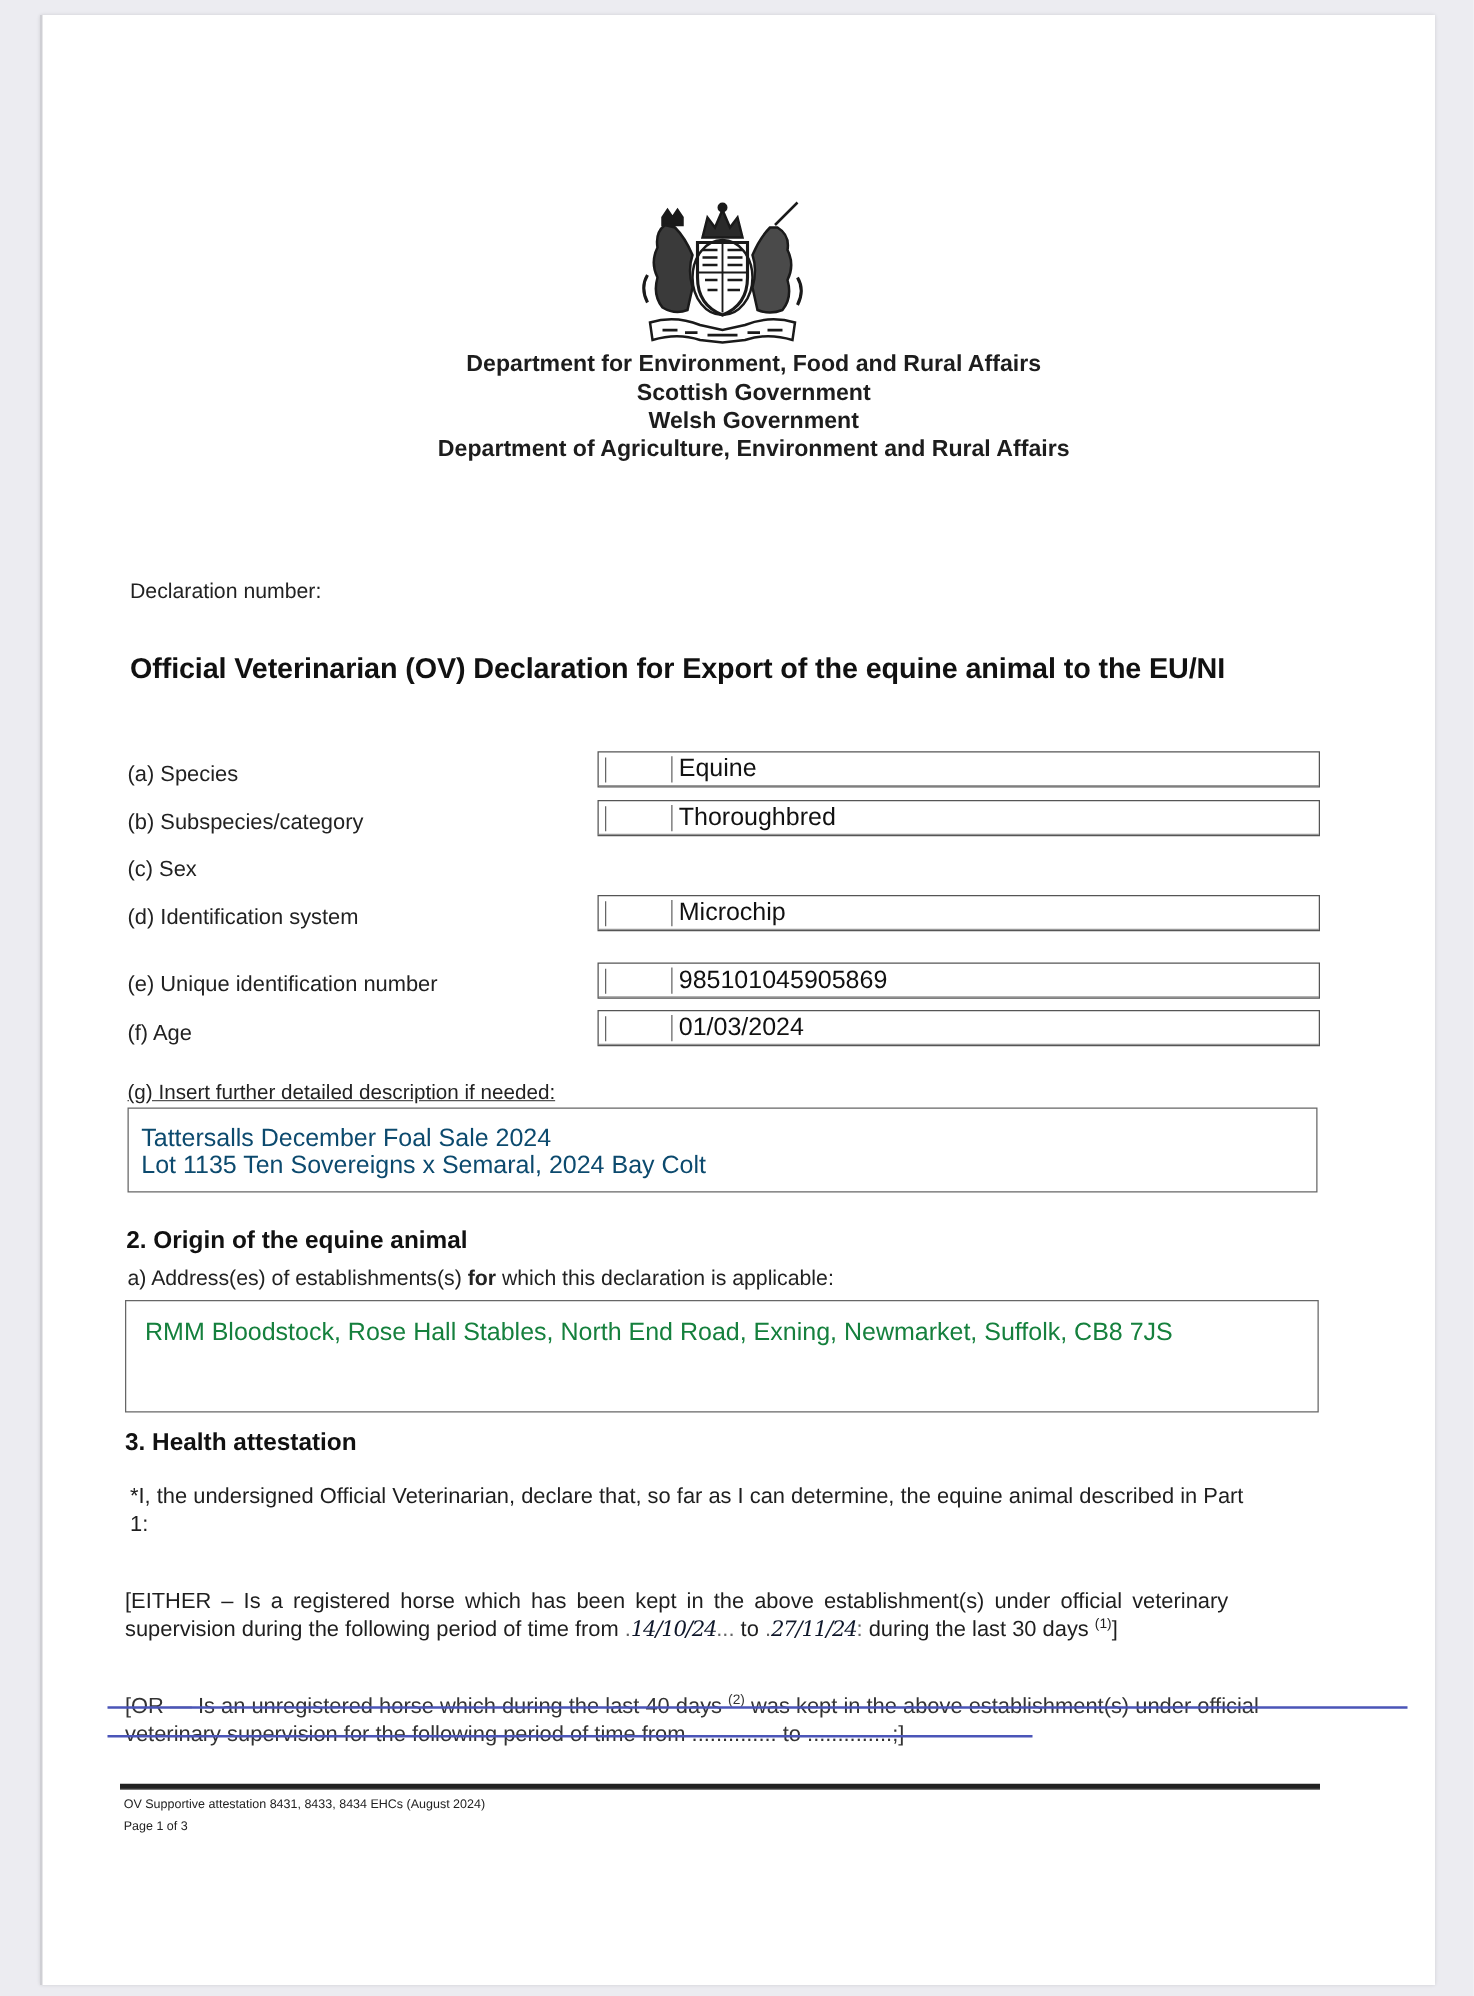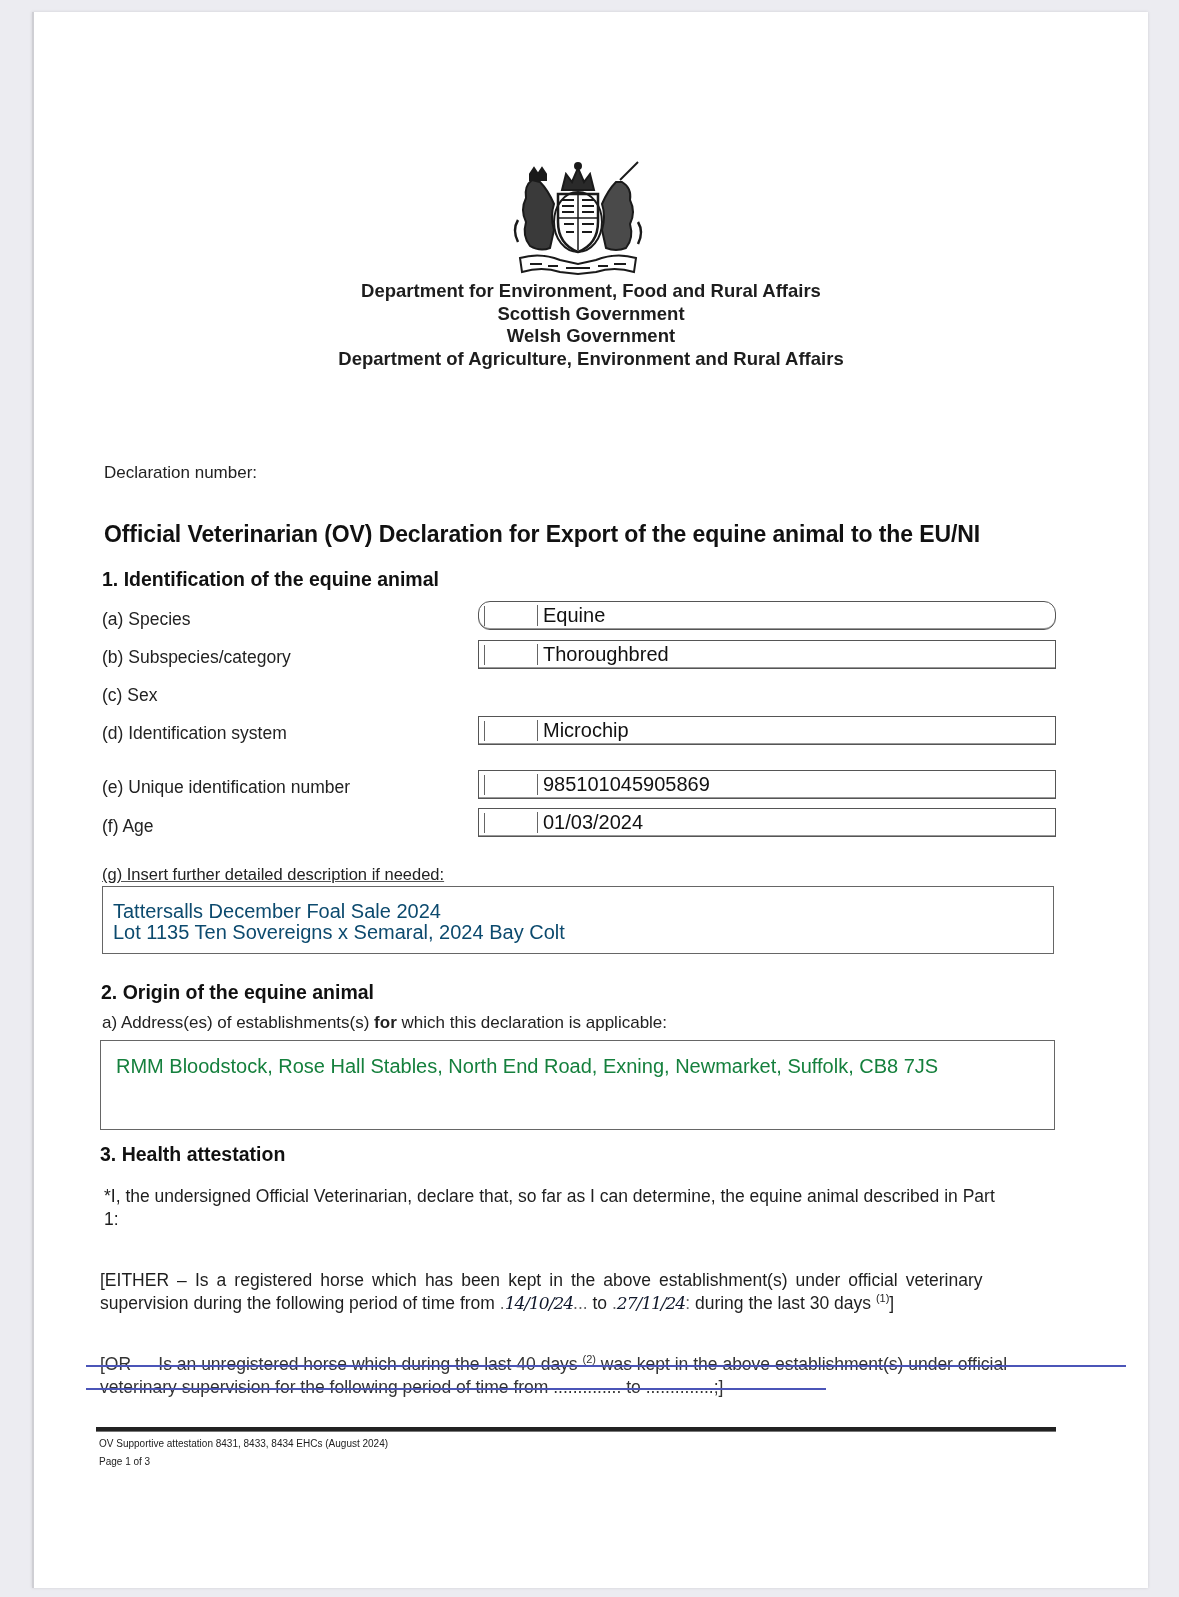--- a/index.html
+++ b/index.html
@@ -20,21 +20,21 @@
       box-shadow: 0 0 3px rgba(0,0,0,0.12);
     }
     .abs { position: absolute; }
 
     
     .crest { left: 476px; top: 148px; width: 136px; height: 116px; }
 
     .dept {
       left: 0; width: 1114px; text-align: center;
       font-weight: bold; font-size: 18.5px; line-height: 22.5px;
-      top: 268px; color: #1d1d1d;
+      top: 268px; color: #1d1d1d; padding-left: 12px;
     }
 
     .decl-num { left: 70px; top: 451px; font-size: 17px; color: #222; }
 
     .main-title { left: 70px; top: 509px; font-size: 23px; font-weight: bold; color: #111; letter-spacing: -0.1px; }
 
     .sec-title { font-size: 19.5px; font-weight: bold; color: #111; }
 
     .field-label { left: 68px; font-size: 17.5px; color: #222; }
 
@@ -115,24 +115,23 @@
     <div>Department for Environment, Food and Rural Affairs</div>
     <div>Scottish Government</div>
     <div>Welsh Government</div>
     <div>Department of Agriculture, Environment and Rural Affairs</div>
   </div>
 
   <div class="abs decl-num">Declaration number:</div>
 
   <div class="abs main-title">Official Veterinarian (OV) Declaration for Export of the equine animal to the EU/NI</div>
 
-  <div class="abs sec-title" style="left:68px; top:556px;">1. Identification of the equine animal</div>
 
   <div class="abs field-label" style="top:597px;">(a) Species</div>
-  <div class="abs field-box" style="top:589px;border-radius:12px;">
+  <div class="abs field-box" style="top:589px;">
     <span class="tick1"></span>
       <span class="tick2"></span>
     <span class="val">Equine</span>
   </div>
 
   <div class="abs field-label" style="top:635px;">(b) Subspecies/category</div>
   <div class="abs field-box" style="top:628px;">
     <span class="tick1"></span>
       <span class="tick2"></span>
     <span class="val">Thoroughbred</span>

